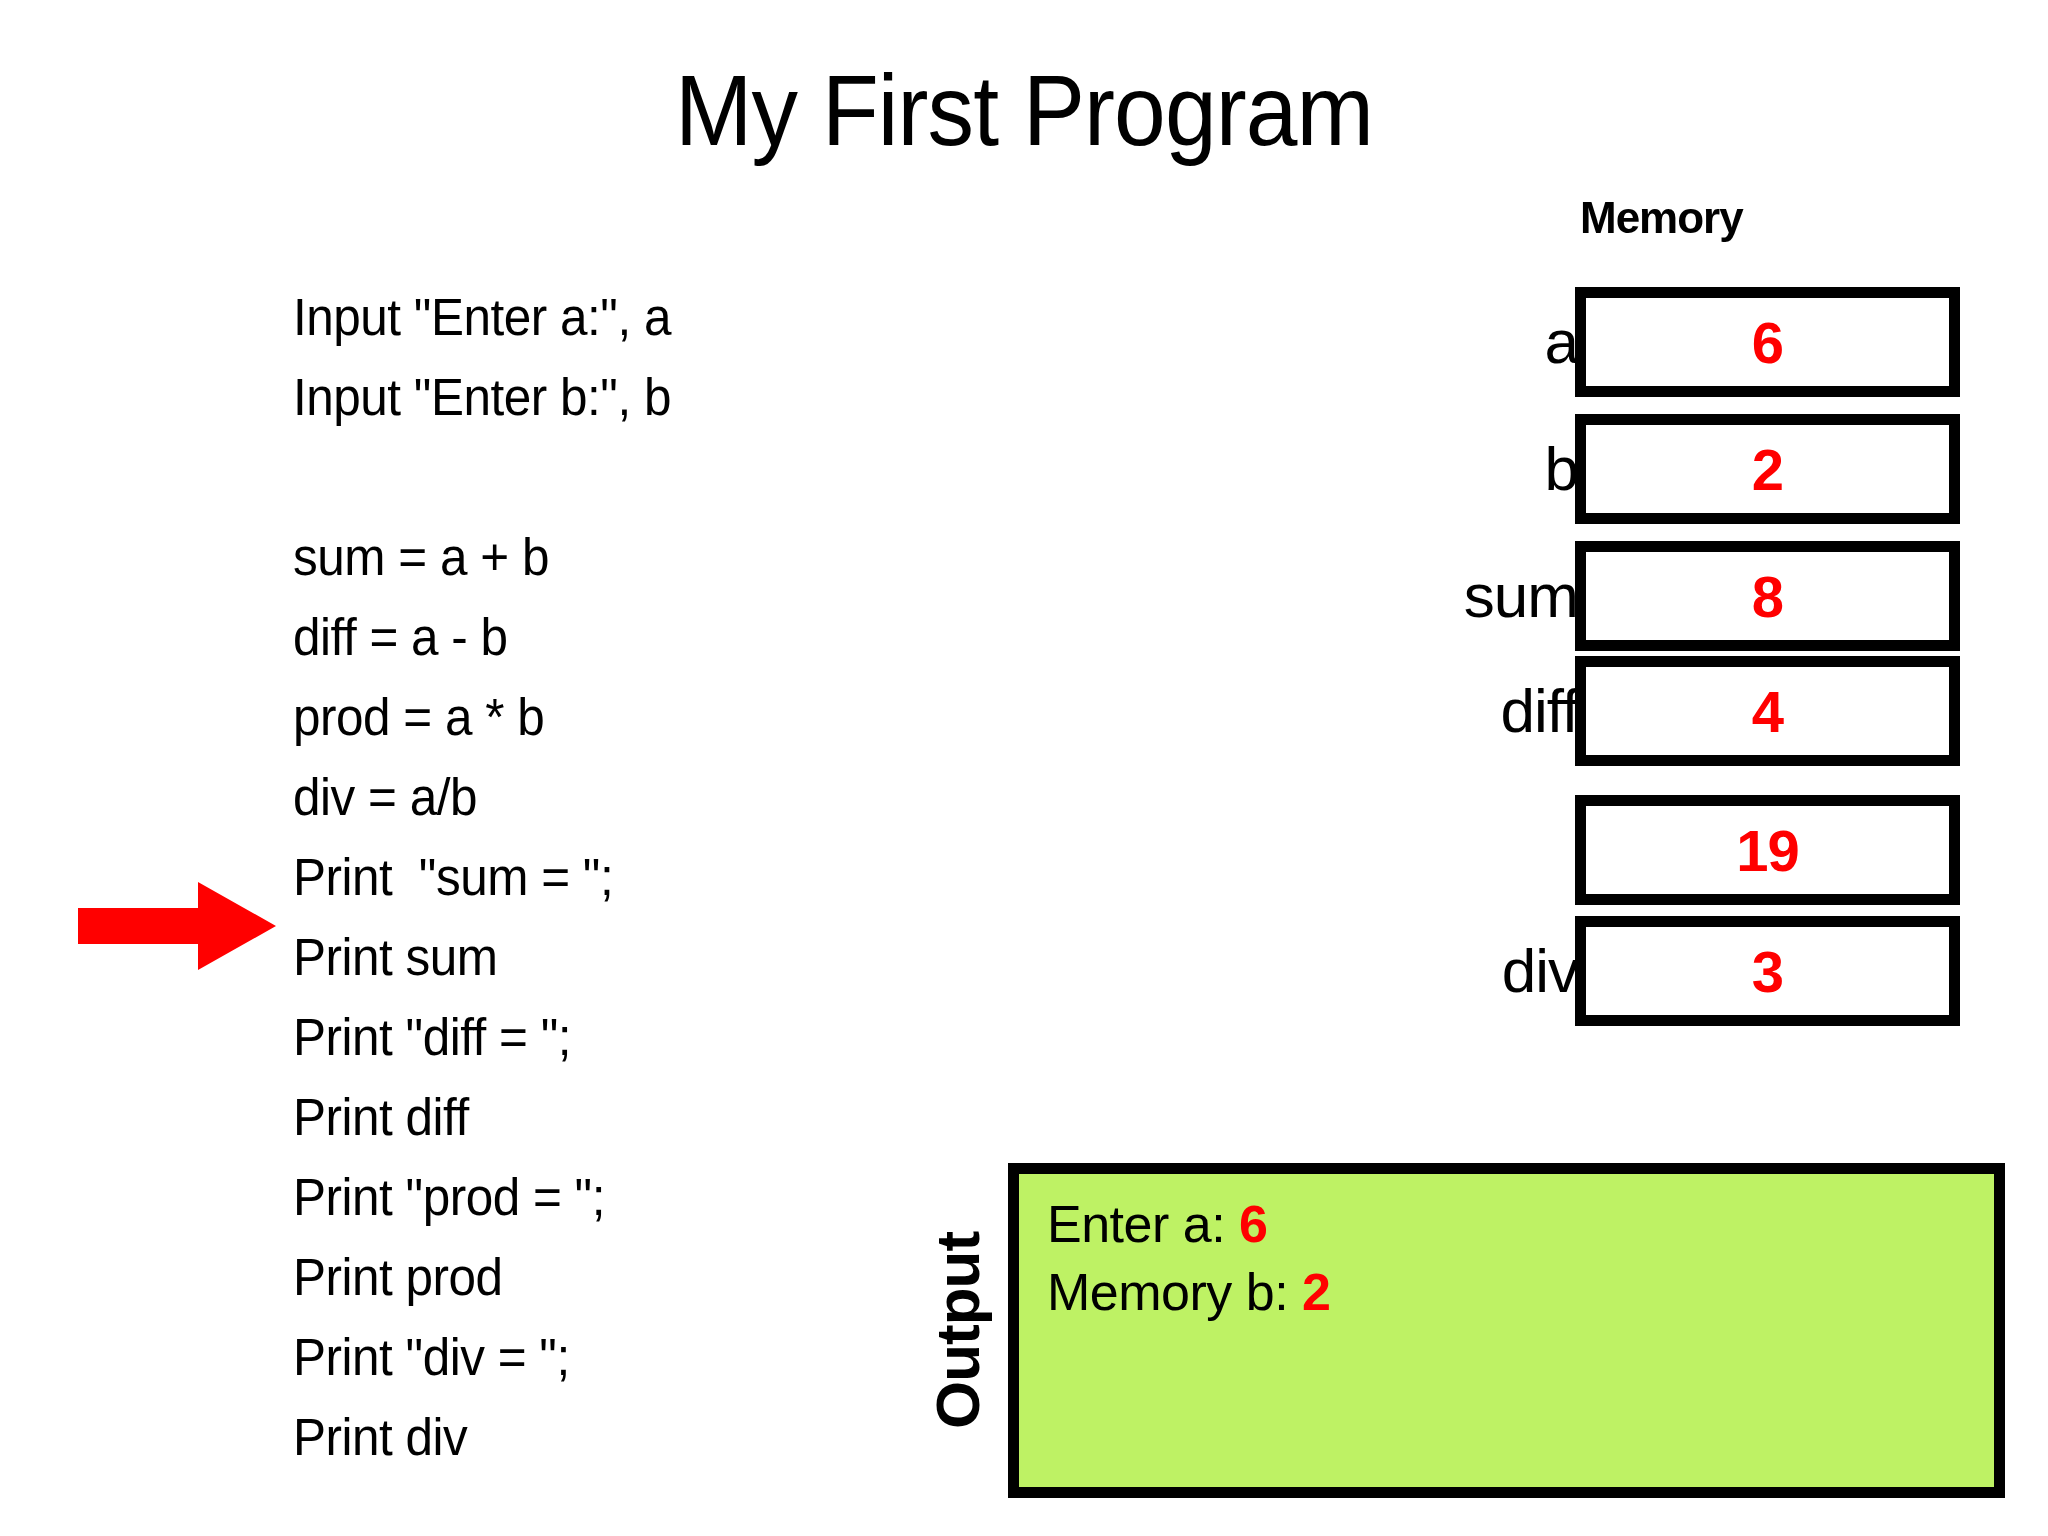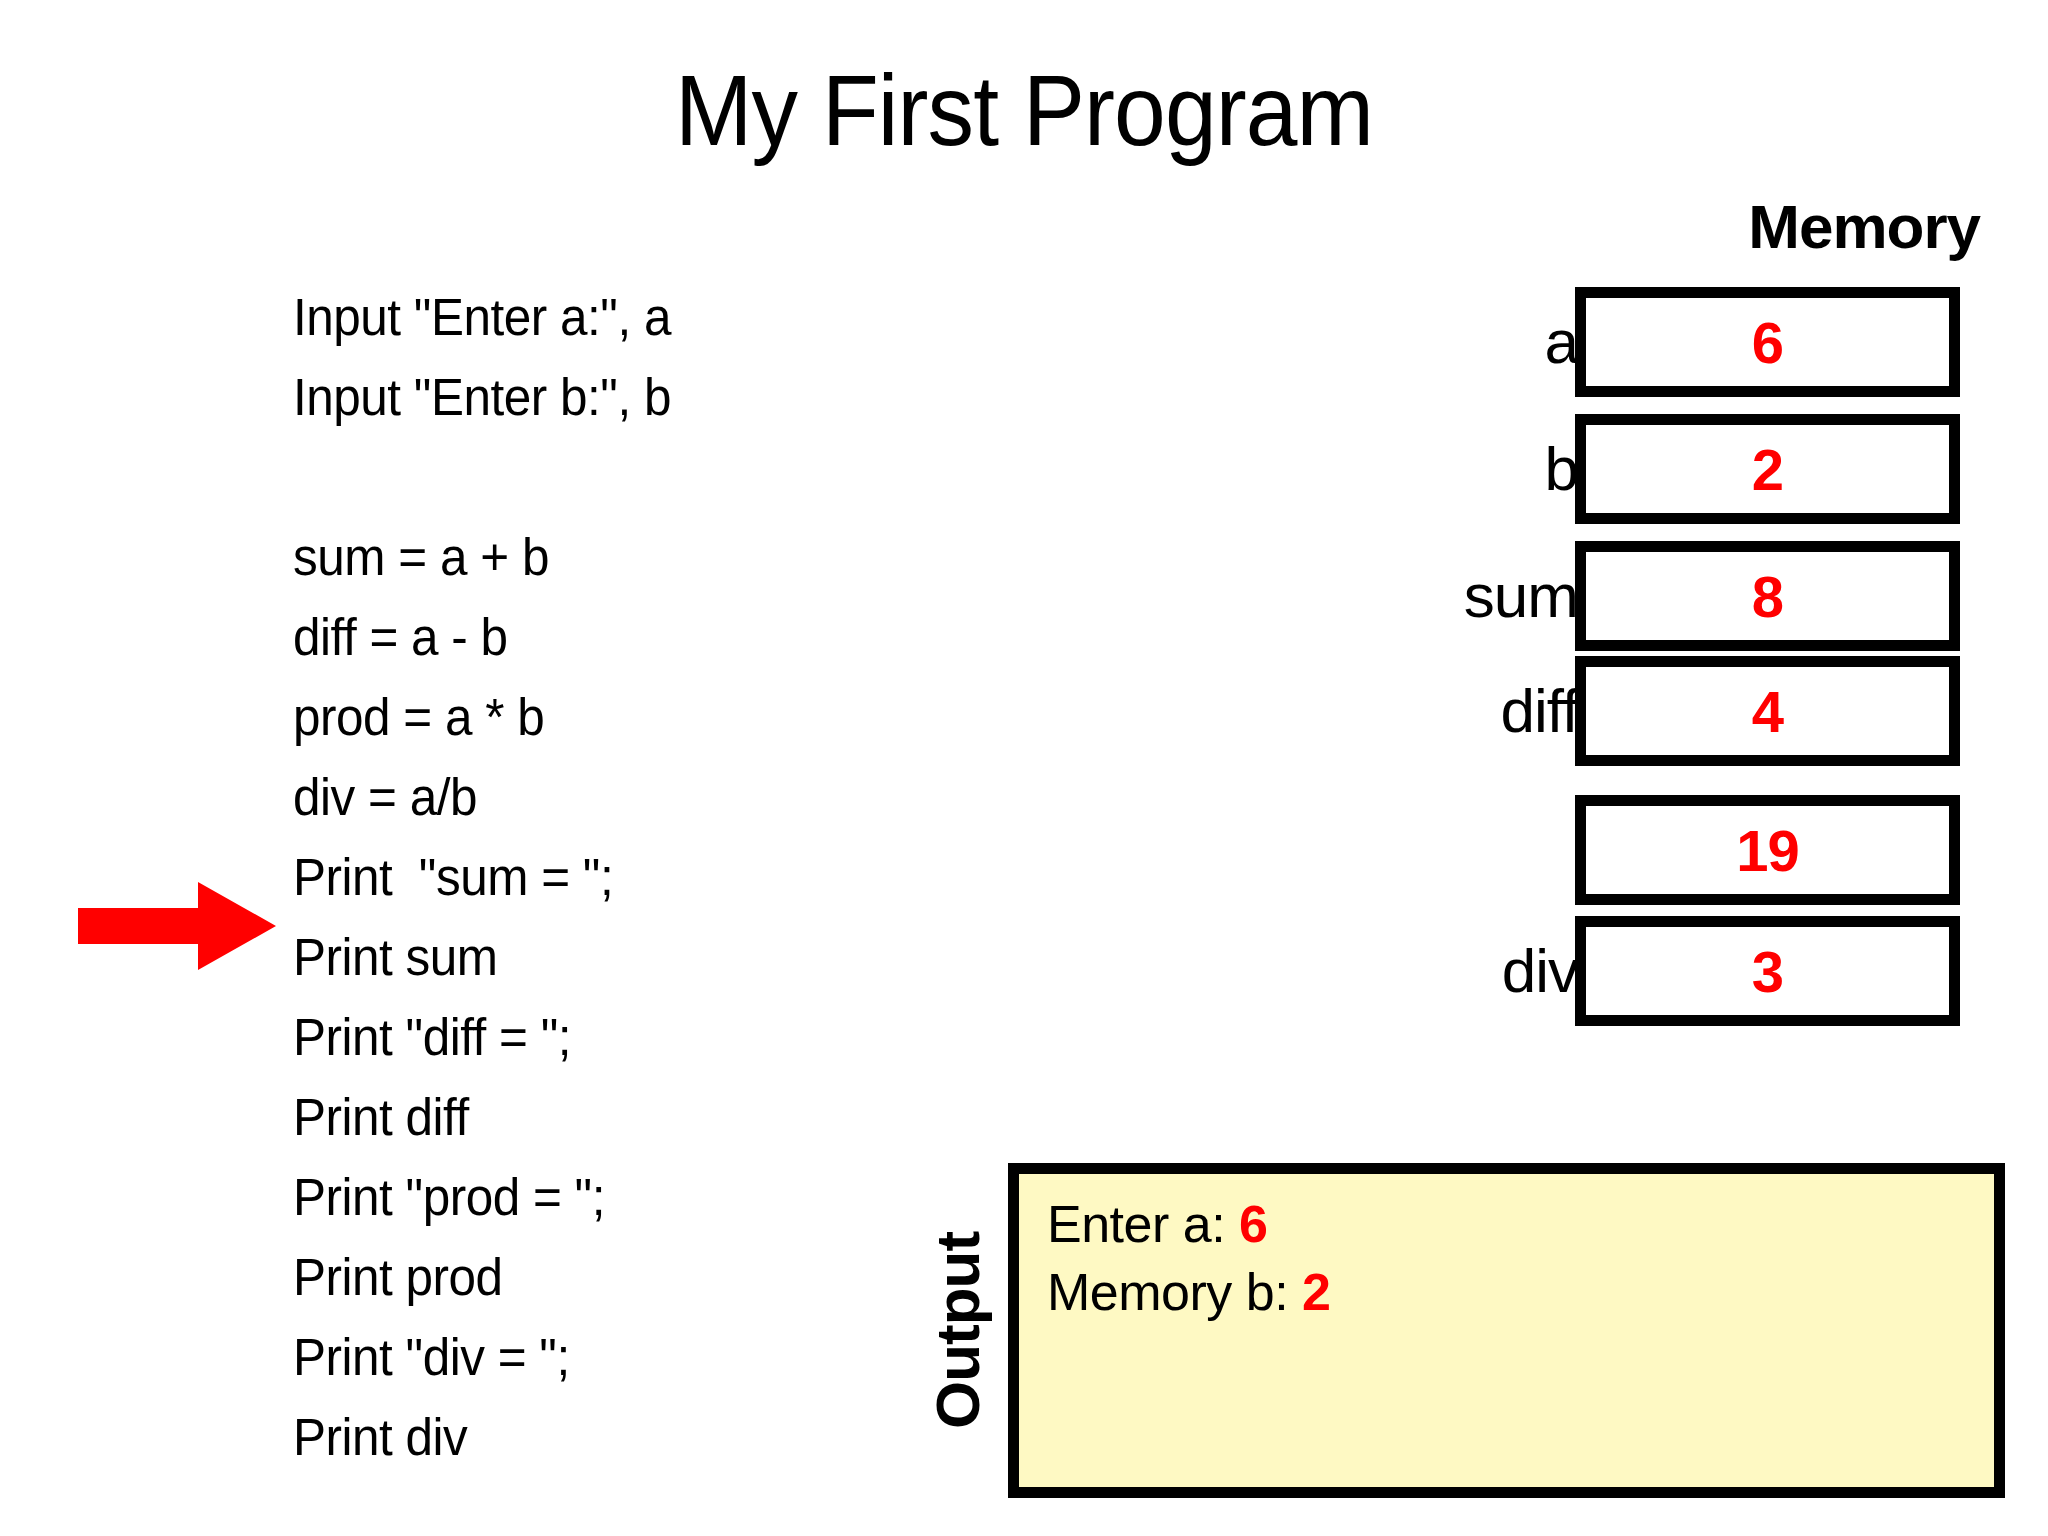--- a/index.html
+++ b/index.html
@@ -61,25 +61,25 @@
 
   
   #memory-panel {
     position: absolute;
     left: 1240px;
     top: 196px;
     width: 740px;
   }
   #memory-title {
     position: absolute;
-    left: 320px;
+    left: 340px;
     top: 0px;
     width: 420px;
-    text-align: right;
-    font-size: 62px;
+    text-align: left;
+    font-size: 44px;
     font-weight: 700;
     line-height: 1.0;
     letter-spacing: -1px;
     white-space: nowrap;
   }
   .mem-row {
     position: absolute;
     left: 0;
     width: 740px;
     height: 110px;
@@ -140,21 +140,21 @@
     white-space: nowrap;
   }
   #output-box {
     position: absolute;
     left: 78px;
     top: 0;
     width: 997px;
     height: 335px;
     border: 11px solid #000000;
     box-sizing: border-box;
-    background: #fef9c3;
+    background: #bef264;
   }
   #output-lines {
     position: absolute;
     left: 28px;
     top: 16px;
     right: 10px;
   }
   .out-line {
     font-size: 52px;
     line-height: 68px;

